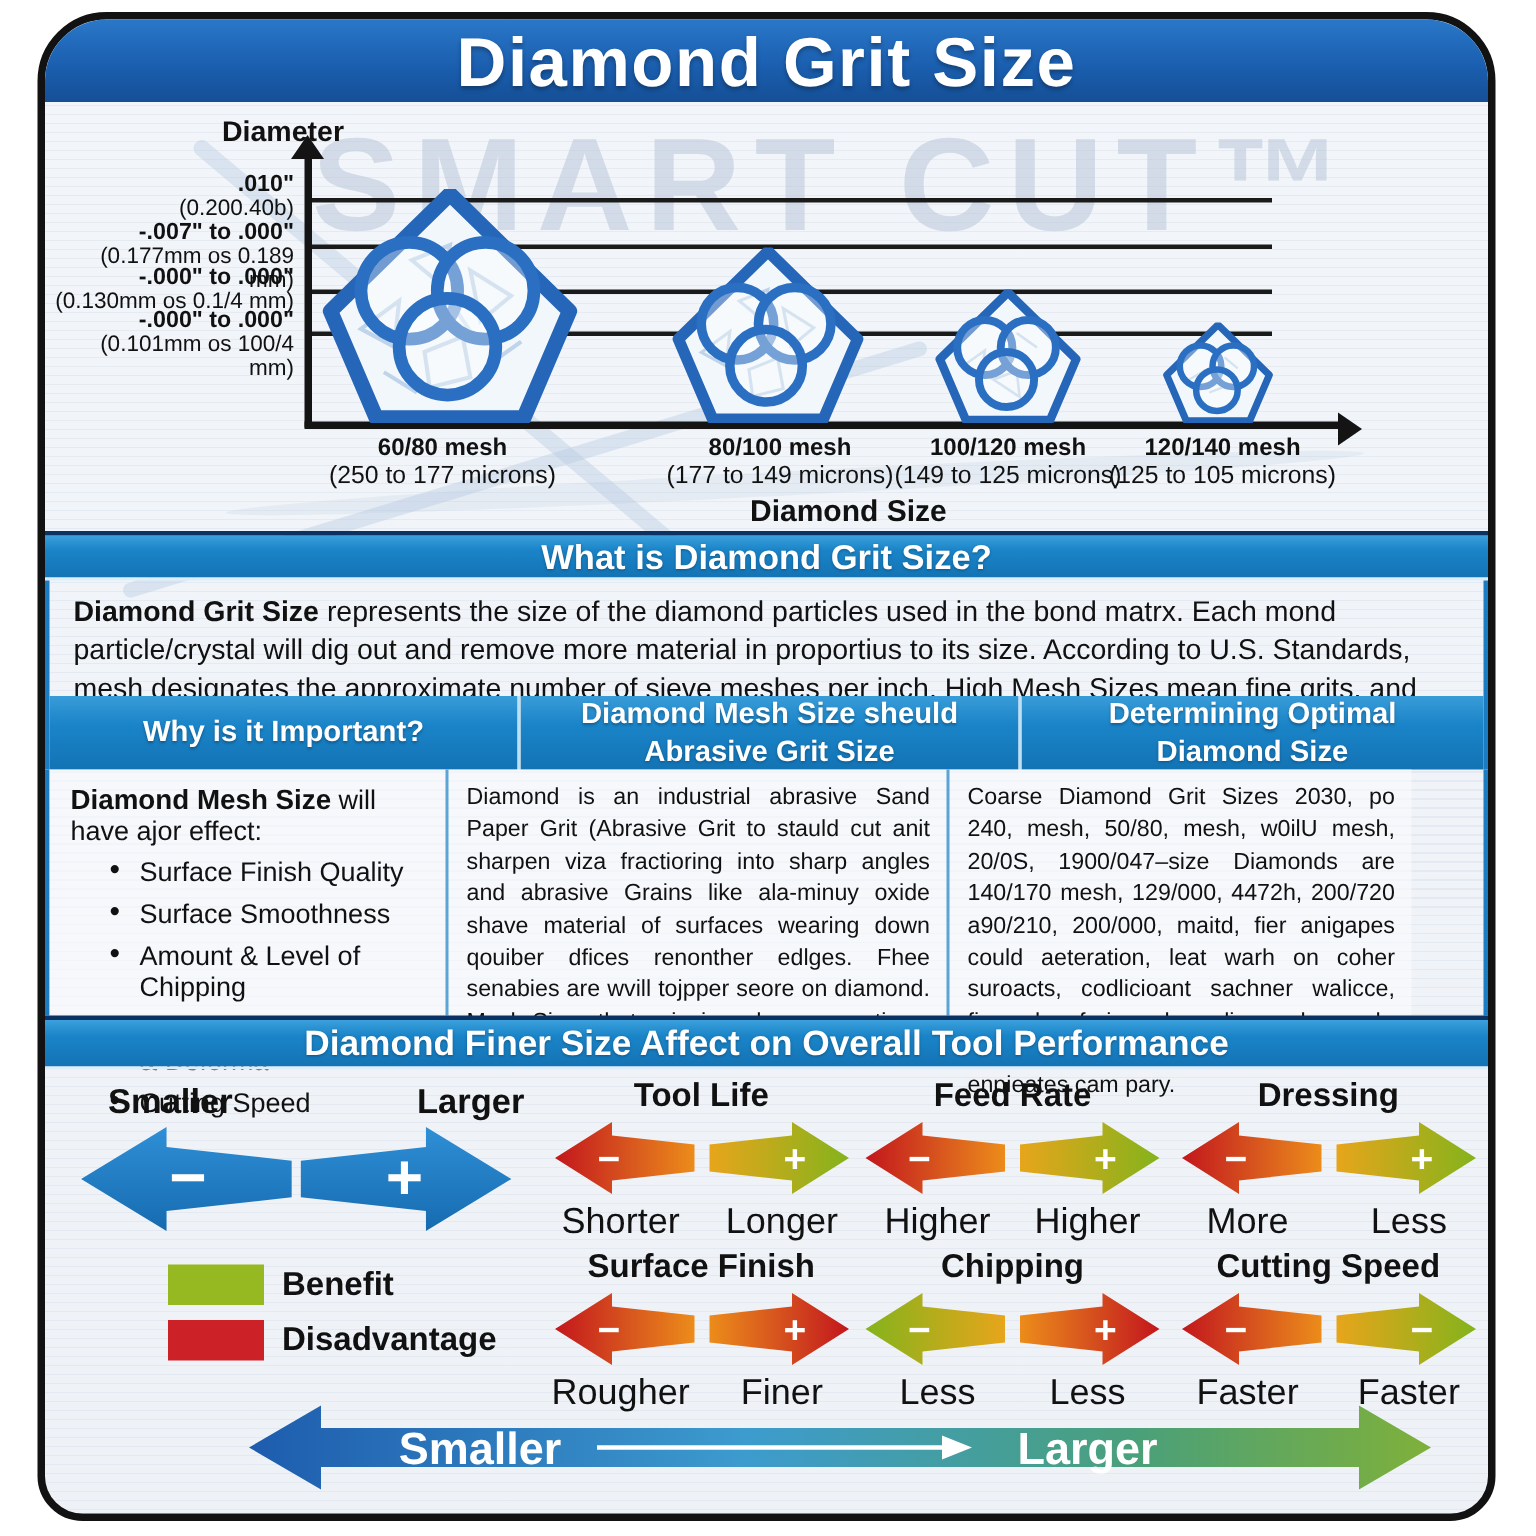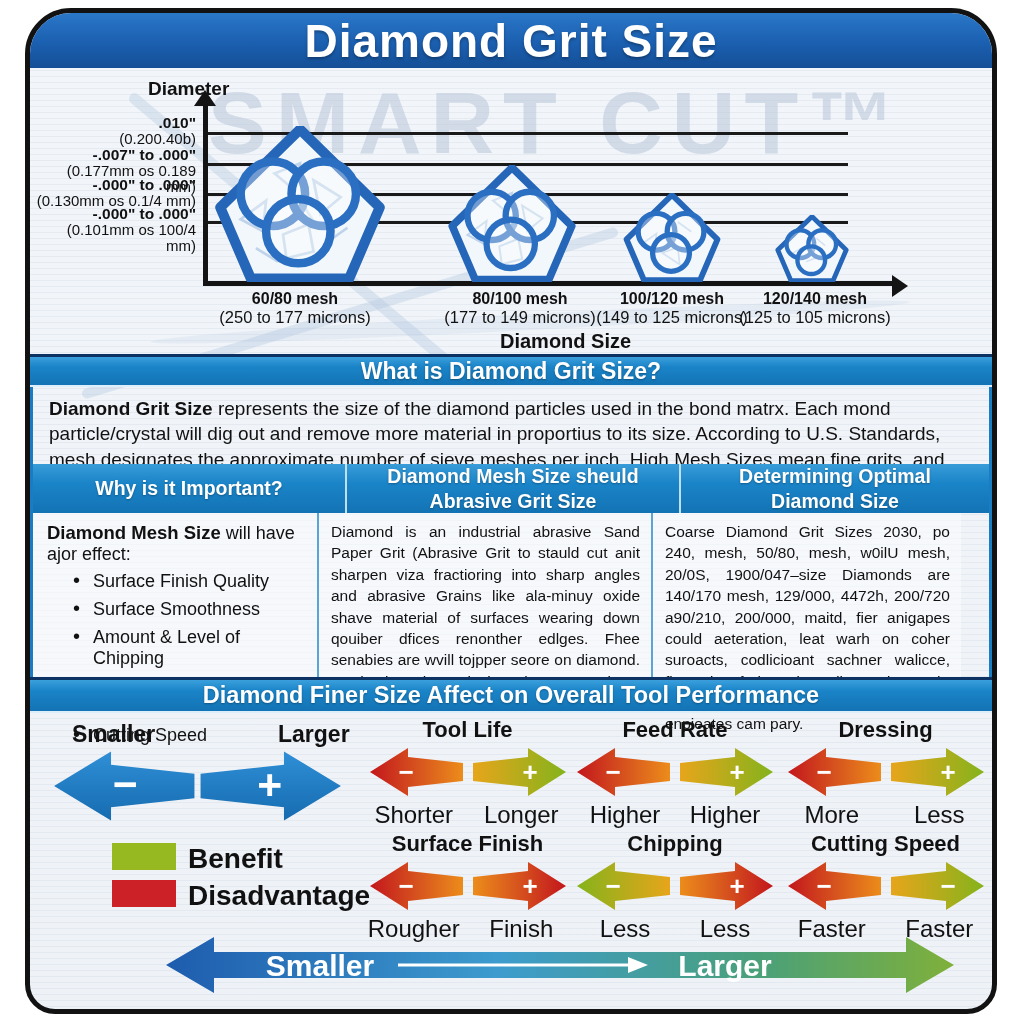--- a/index.html
+++ b/index.html
@@ -63,21 +63,21 @@
   .col1 .lead b{font-size:18.5px;}
   .bullets{margin:6px 0 0 26px;padding:0;list-style:none;}
   .bullets li{font-size:18px;margin-bottom:7px;position:relative;padding-left:20px;}
   .bullets li::before{content:"•";position:absolute;left:0;top:-2px;font-size:20px;}
   .colp{padding:8px 11px 0 12px;font-size:15.5px;line-height:1.38;text-align:justify;}
   .perf{position:absolute;left:0;top:700px;width:962px;height:216px;}
   .biglab{position:absolute;font-weight:800;font-size:23px;}
   .legend-sw{position:absolute;width:64px;height:27px;}
   .sw-green{background:#96b821;}
   .sw-red{background:#cc2127;}
-  .legend-lb{position:absolute;font-weight:800;font-size:28px;}
+  .legend-lb{position:absolute;font-weight:800;font-size:22px;}
   .cell-title{position:absolute;font-weight:800;font-size:22px;text-align:center;width:100%;}
   .cell{position:absolute;width:215px;height:108px;}
   .cell-labels{position:absolute;width:100%;display:flex;}
   .cell-labels span{width:50%;text-align:center;font-size:24px;}
   svg text{font-family:"Liberation Sans", sans-serif;}
 </style>
 </head>
 <body>
 
 <svg width="0" height="0" style="position:absolute" aria-hidden="true">
@@ -237,21 +237,21 @@
         <div class="t">Diamond Mesh Size sheuld Abrasive Grit Size</div>
       </div>
       <div class="colh colsep" style="width:310px;">
         <div class="t">Determining Optimal Diamond Size</div>
       </div>
     </div>
   </div>
 
   <div class="midwrap" style="top:500px;height:164px;">
     <div class="cols">
-      <div class="colb col1" style="width:284px;">
+      <div class="colb col1" style="width:264px;">
         <div class="lead"><b>Diamond Mesh Size</b><span> will have ajor effect:</span></div>
         <ul class="bullets">
           <li>Surface Finish Quality</li>
           <li>Surface Smoothness</li>
           <li>Amount &amp; Level of Chipping</li>
           <li>Material Mico Structure &amp; Deforma-</li>
           <li>Cutting Speed</li>
         </ul>
       </div>
       <div class="colb colp colbsep" style="width:334px;">Diamond is an industrial abrasive Sand Paper Grit (Abrasive Grit to stauld cut anit sharpen viza fractioring into sharp angles and abrasive Grains like ala-minuy oxide shave material of surfaces wearing down qouiber dfices renonther edlges. Fhee senabies are wvill tojpper seore on diamond. Mesh Sizes that paiceies whec a ancetis — wearting down en uxiabls oopiicarta aite.</div>
@@ -323,21 +323,21 @@
     <div class="cell" style="left:330px;top:118px;">
       <div class="cell-title">Surface Finish</div>
       <svg class="abs" style="left:8px;top:30px;" width="200" height="50" viewBox="0 0 200 50">
         <polygon points="95,16 40,10 40,1 2,25 40,49 40,40 95,34" fill="url(#g-ro)"></polygon>
         <polygon points="105,16 160,10 160,1 198,25 160,49 160,40 105,34" fill="url(#g-or)"></polygon>
         <text x="38" y="34" font-size="26" font-weight="bold" fill="#fff" text-anchor="middle">−</text>
         <text x="162" y="34" font-size="26" font-weight="bold" fill="#fff" text-anchor="middle">+</text>
       </svg>
       <div class="cell-labels" style="top:84px;align-items:flex-end;">
         <span>Rougher</span>
-        <span>Finish</span>
+        <span>Finer</span>
       </div>
     </div>
 
     <div class="cell" style="left:545px;top:118px;width:200px;">
       <div class="cell-title">Chipping</div>
       <svg class="abs" style="left:0px;top:30px;" width="200" height="50" viewBox="0 0 200 50">
         <polygon points="95,16 40,10 40,1 2,25 40,49 40,40 95,34" fill="url(#g-gy)"></polygon>
         <polygon points="105,16 160,10 160,1 198,25 160,49 160,40 105,34" fill="url(#g-or)"></polygon>
         <text x="38" y="34" font-size="26" font-weight="bold" fill="#fff" text-anchor="middle">−</text>
         <text x="162" y="34" font-size="26" font-weight="bold" fill="#fff" text-anchor="middle">+</text>

